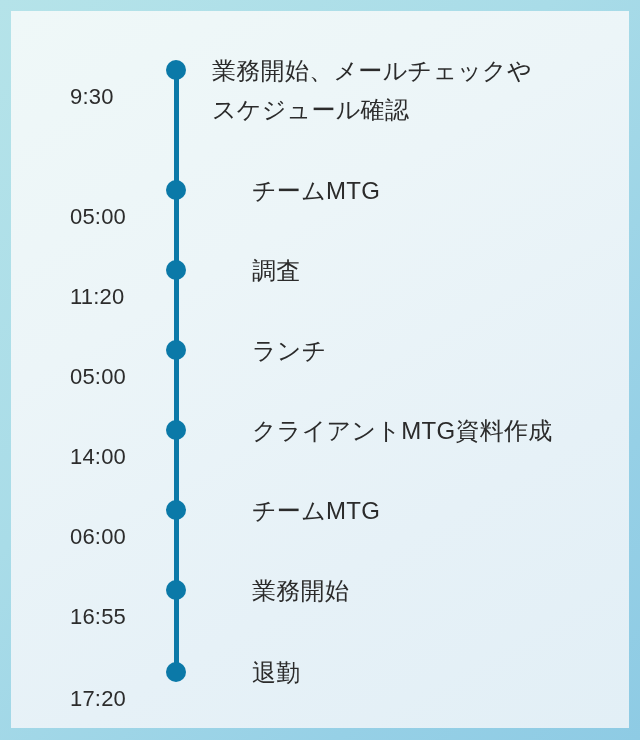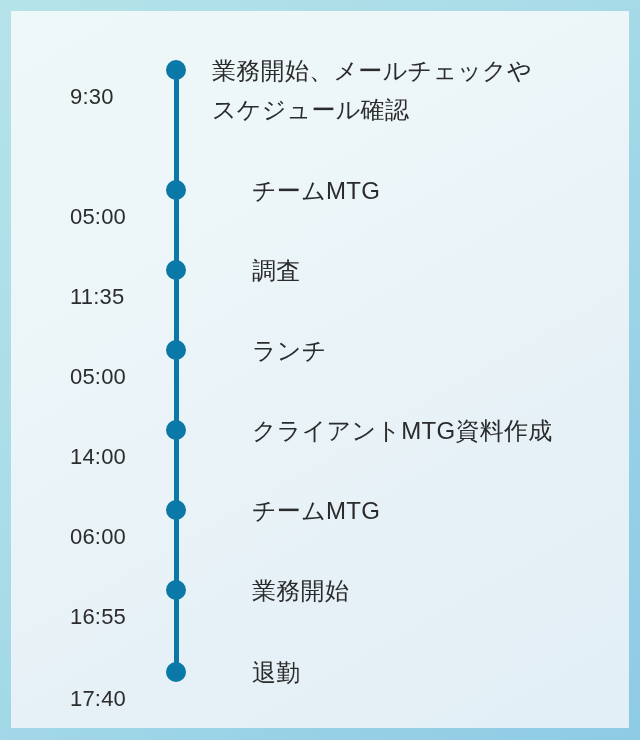--- a/index.html
+++ b/index.html
@@ -123,21 +123,21 @@
           </div>
         </div>
         <div class="tl-row" style="top: 179px;">
           <div class="tl-time">05:00</div>
           <div class="tl-dot"></div>
           <div class="tl-text single">
             <span class="line">チームMTG</span>
           </div>
         </div>
         <div class="tl-row" style="top: 259px;">
-          <div class="tl-time">11:35</div>
+          <div class="tl-time">11:20</div>
           <div class="tl-dot"></div>
           <div class="tl-text single">
             <span class="line">調査</span>
           </div>
         </div>
         <div class="tl-row" style="top: 339px;">
           <div class="tl-time">05:00</div>
           <div class="tl-dot"></div>
           <div class="tl-text single">
             <span class="line">ランチ</span>
@@ -158,21 +158,21 @@
           </div>
         </div>
         <div class="tl-row" style="top: 579px;">
           <div class="tl-time">16:55</div>
           <div class="tl-dot"></div>
           <div class="tl-text single">
             <span class="line">業務開始</span>
           </div>
         </div>
         <div class="tl-row" style="top: 661px;">
-          <div class="tl-time">17:40</div>
+          <div class="tl-time">17:20</div>
           <div class="tl-dot"></div>
           <div class="tl-text single">
             <span class="line">退勤</span>
           </div>
         </div>
       </div>
   </div>
 </div>
 
 </body></html>

